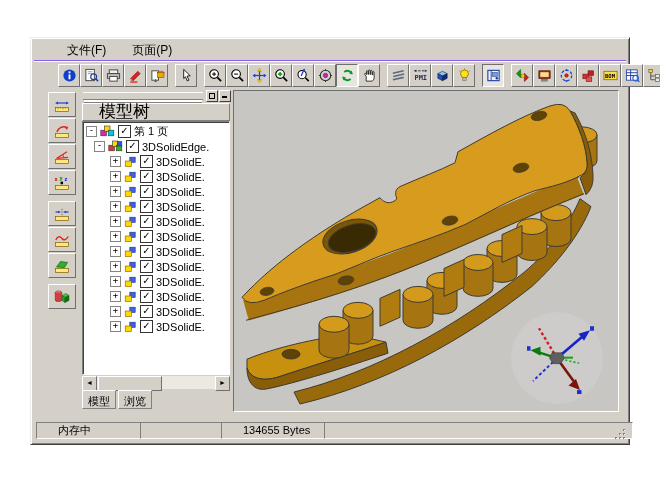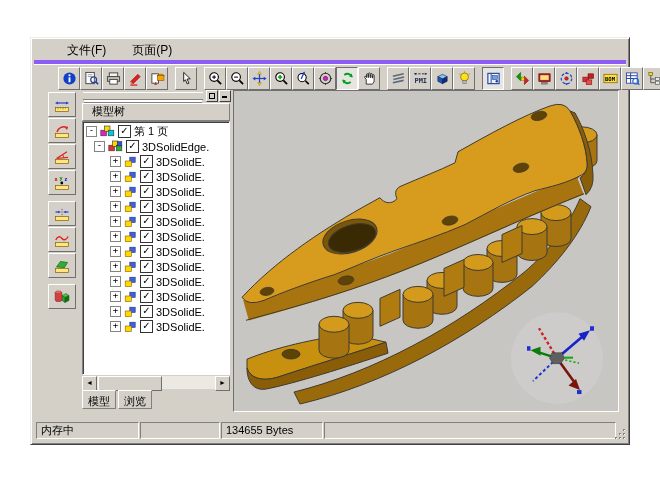--- a/index.html
+++ b/index.html
@@ -7,21 +7,21 @@
        font-family:"Liberation Sans","DejaVu Sans",sans-serif;-webkit-font-smoothing:none;}
   .window{position:absolute;left:30px;top:37px;width:598px;height:406px;background:#d4d0c8;
           border:1px solid;border-color:#efede7 #404040 #404040 #efede7;
           box-shadow:inset 1px 1px 0 #ffffff, inset -1px -1px 0 #808080;}
   
   .menubar{position:absolute;left:3px;top:3px;right:3px;height:19px;display:flex;align-items:flex-start;
            padding-left:30px;gap:20px;font-size:12px;color:#000;}
   .menu-item{padding:1px 3px;}
   
   .toolbar{position:absolute;left:3px;top:22px;right:3px;height:29px;display:flex;align-items:center;
-           padding-left:24px;border-top:4px solid #8b5cf6;box-shadow:inset 0 1px 0 #ffffff;}
+           padding-left:24px;border-top:1px solid #8b5cf6;box-shadow:inset 0 1px 0 #ffffff;}
   .tbtn{width:20px;height:21px;background:#d4d0c8;border:1px solid;border-color:#ffffff #6f6f6f #6f6f6f #ffffff;
         display:flex;align-items:center;justify-content:center;flex:0 0 auto;}
   .tbtn.pressed{border-color:#6f6f6f #ffffff #ffffff #6f6f6f;background:#e7e5df;}
   .tbtn svg{display:block;}
   .tsep{width:7px;height:21px;flex:0 0 auto;}
   
   .left-toolbar{position:absolute;left:17px;top:54px;width:30px;display:flex;flex-direction:column;}
   .vbtn{width:26px;height:23px;margin-bottom:1px;background:#d4d0c8;border:1px solid;
         border-color:#ffffff #6f6f6f #6f6f6f #ffffff;display:flex;align-items:center;justify-content:center;}
   .vgap{height:5px;}
@@ -29,21 +29,21 @@
   .tree-panel{position:absolute;left:50px;top:52px;width:150px;height:320px;background:#d4d0c8;}
   .panel-titlebar{position:absolute;left:0;top:0;right:0;height:12px;display:flex;align-items:center;}
   .grip{flex:1;height:6px;margin:0 2px 0 2px;border-top:1px solid #ffffff;border-bottom:1px solid #808080;
         box-shadow:0 3px 0 -1px #ffffff, 0 4px 0 -1px #808080;}
   .pt-btn{width:10px;height:10px;margin-left:1px;background:#d4d0c8;border:1px solid;
           border-color:#ffffff #404040 #404040 #ffffff;position:relative;flex:0 0 auto;}
   .pt-box{position:absolute;left:2px;top:2px;width:4px;height:4px;border:1px solid #000;}
   .pt-bar{position:absolute;left:2px;top:5px;width:5px;height:2px;background:#000;}
   .panel-header{position:absolute;left:1px;top:13px;right:1px;height:16px;background:#d4d0c8;
                 border:1px solid;border-color:#ffffff #808080 #808080 #ffffff;
-                font-size:11px;line-height:15px;padding-left:9px;color:#000;}
+                font-size:17px;line-height:15px;padding-left:16px;color:#000;}
   .tree-box{position:absolute;left:1px;top:31px;right:1px;bottom:35px;background:#ffffff;overflow:hidden;
             border:1px solid;border-color:#808080 #ffffff #ffffff #808080;
             box-shadow:inset 1px 1px 0 #404040;padding:2px 0 0 0;}
   .trow{display:flex;align-items:center;gap:3px;height:15px;font-size:11px;white-space:nowrap;color:#000;}
   .expander{width:9px;height:9px;background:#fff;border:1px solid #848484;font-size:9px;line-height:7px;
             text-align:center;flex:0 0 auto;font-family:"DejaVu Sans Mono",monospace;}
   .cb{width:11px;height:11px;background:#fff;border:1px solid #333;font-size:10px;line-height:9px;
       text-align:center;flex:0 0 auto;}
   .node-icon{display:flex;flex:0 0 auto;}
   .hscroll{position:absolute;left:1px;bottom:21px;right:1px;height:13px;background:#ece9e2;display:flex;}
@@ -55,21 +55,21 @@
   .tabs{position:absolute;left:1px;bottom:1px;height:19px;display:flex;gap:2px;}
   .tab{height:17px;background:#d4d0c8;border:1px solid;border-color:#ffffff #808080 #808080 #ffffff;
        display:flex;align-items:center;gap:3px;padding:0 5px;font-size:11px;color:#000;flex-direction:column;}
   
   .viewport{position:absolute;left:202px;top:52px;width:384px;height:320px;background:#c7c6c3;
             border:1px solid;border-color:#6f6f6f #ffffff #ffffff #6f6f6f;}
   .viewport svg{display:block;width:100%;height:100%;}
   
   .statusbar{position:absolute;left:2px;right:2px;bottom:2px;height:24px;}
   .scell{position:absolute;top:4px;height:15px;background:#d4d0c8;border:1px solid;
-         border-color:#808080 #ffffff #ffffff #808080;font-size:11px;line-height:14px;padding-left:4px;color:#000;}
+         border-color:#808080 #ffffff #ffffff #808080;font-size:11px;line-height:14px;padding-left:21px;color:#000;}
   .grip-corner{position:absolute;right:0;bottom:1px;width:13px;height:13px;}
 </style>
 </head>
 <body>
 
 <div class="window">
 
   <div class="menubar">
     <span class="menu-item">文件(F)</span>
     <span class="menu-item">页面(P)</span>

